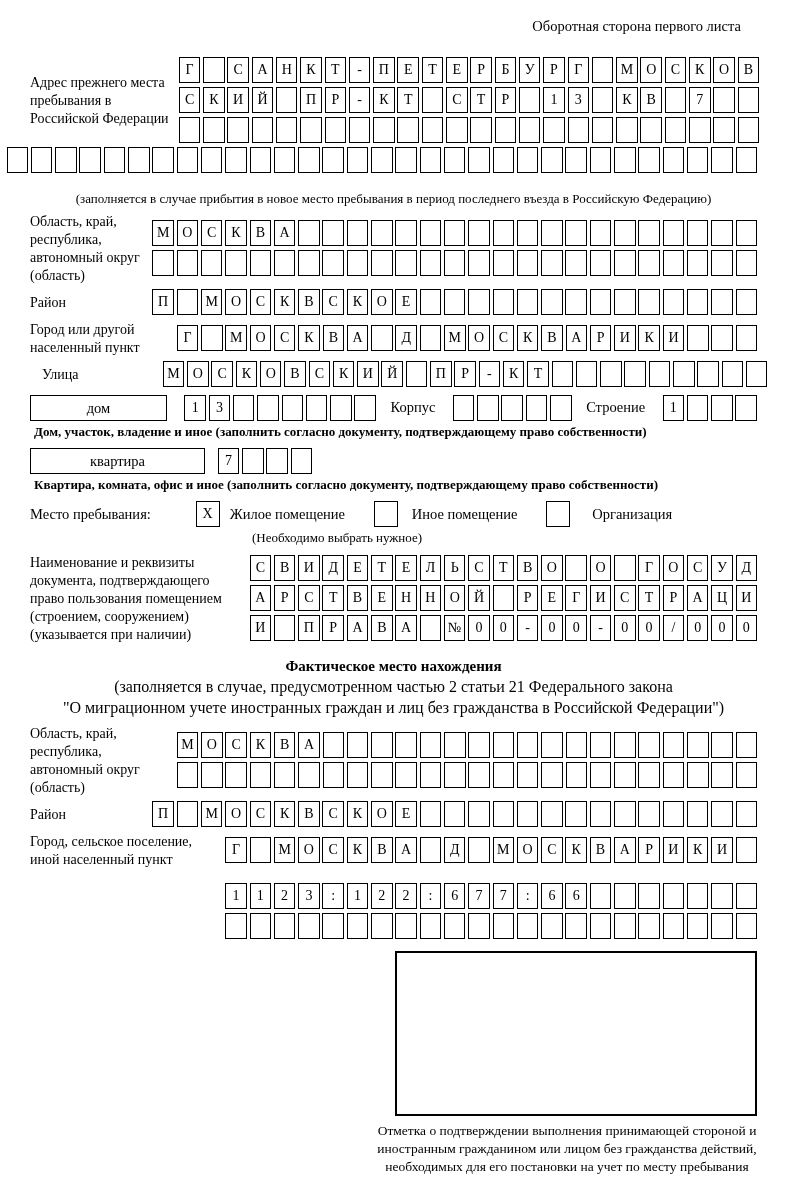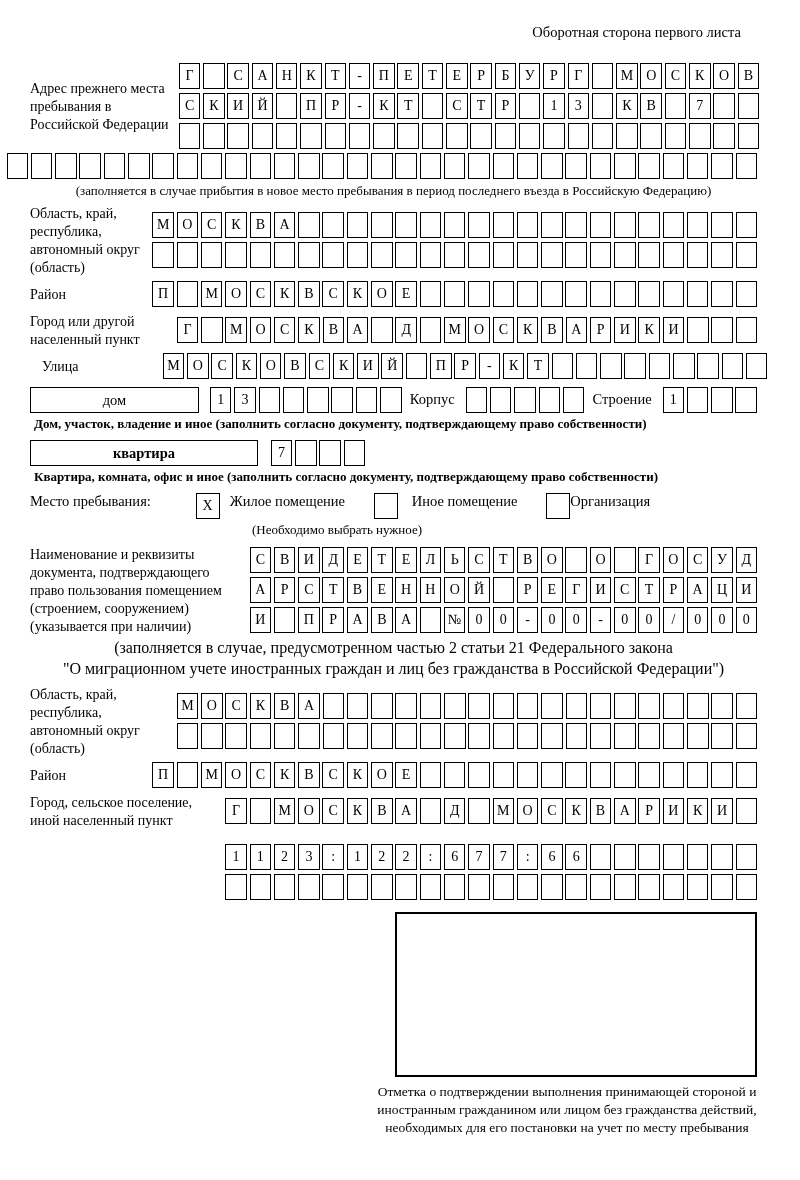--- a/index.html
+++ b/index.html
@@ -2,52 +2,52 @@
 <html><head>
 <meta charset="utf-8">
 <style>
   * { margin:0; padding:0; box-sizing:content-box; }
   html,body { background:#fff; }
   body {
     width:800px; height:1180px; overflow:hidden;
     font-family:"Liberation Serif","DejaVu Serif",serif;
     color:#000;
   }
-  .page { padding:24px 43px 0 30px; position:relative; }
+  .page { padding:18px 43px 0 30px; position:relative; }
 
   .header-note { text-align:right; font-size:14.5px; margin-right:16px; }
 
   .field { display:flex; align-items:center; }
   .label { font-size:14px; line-height:18px; padding-top:2px; flex:0 0 auto; }
   .rows  { display:flex; flex-direction:column; row-gap:4px; margin-left:auto; }
   .cellrow { display:flex; justify-content:flex-end; }
 
   .cell {
     width:21.5px; height:26px; box-sizing:border-box;
     border:1.5px solid #000; margin-left:2.8px;
     display:flex; align-items:center; justify-content:center;
     font-size:14px; line-height:1;
   }
   .fullrow { margin-left:-26px; margin-top:4px; }
 
-  .footnote { font-size:13px; text-align:center; margin-top:4px; }
+  .footnote { font-size:13px; text-align:center; margin-top:18px; }
   .section-title { font-size:15px; font-weight:bold; text-align:center; margin-top:4px; }
 
   .mt4{margin-top:4px;} .mt6{margin-top:6px;} .mt14{margin-top:14px;}
 
   .inline-row { display:flex; align-items:flex-start; justify-content:space-between; margin-top:8px; }
   .labelbox {
     height:26px; box-sizing:border-box; border:1.5px solid #000;
     display:flex; align-items:center; justify-content:center; font-size:14.5px;
   }
-  .lb-dom { width:169px; } .lb-kv { width:228px;font-weight:bold; }
+  .lb-dom { width:137px; } .lb-kv { width:175px; }
   .inline-label { font-size:14.5px; padding-top:4px; }
   .note-left { font-size:13px; margin-top:3px; padding-left:4px;font-weight:bold; }
 
-  .mesto-row { display:flex; margin-top:8px; column-gap:0; }
+  .mesto-row { display:flex; align-items:center; margin-top:8px; column-gap:0; }
   .mesto-row .opt-label { font-size:14.5px; }
   .cb { width:24px; }
 
   .center-note { text-align:left; font-size:13px; padding-left:222px; margin-top:3px; }
 
   .fact-title { font-size:15px; font-weight:bold; text-align:center; margin-top:14px; }
   .fact-note { font-size:16px; text-align:center; margin-top:3px; }
 
   .stamp-wrap { width:380px; margin-left:auto; margin-top:12px; }
   .stamp-box { width:362px; height:165px; box-sizing:border-box; border:2px solid #000; margin-left:auto; }
@@ -384,21 +384,21 @@
         <div class="cell cb">X</div>
       </span>
     <span class="opt-label" style="margin-left:10px;">Жилое помещение</span>
     <span class="cellrow" style="margin-left:26px;">
         <div class="cell cb"></div>
       </span>
     <span class="opt-label" style="margin-left:14px;">Иное помещение</span>
     <span class="cellrow" style="margin-left:26px;">
         <div class="cell cb"></div>
       </span>
-    <span class="opt-label" style="">Организация</span>
+    <span class="opt-label" style="margin-left:22px;">Организация</span>
   </div>
   <div class="center-note">(Необходимо выбрать нужное)</div>
 
   <section class="field mt6">
     <div class="label" style="width:214px;">Наименование и реквизиты документа, подтверждающего право пользования помещением (строением, сооружением) (указывается при наличии)</div>
     <div class="rows">
       <div class="cellrow">
           <div class="cell">С</div>
           <div class="cell">В</div>
           <div class="cell">И</div>
@@ -463,20 +463,21 @@
           <div class="cell">0</div>
           <div class="cell">0</div>
           <div class="cell">/</div>
           <div class="cell">0</div>
           <div class="cell">0</div>
           <div class="cell">0</div>
         </div>
     </div>
   </section>
 
+  <h2 class="fact-title">Фактическое место нахождения</h2>
   <div class="fact-note">(заполняется в случае, предусмотренном частью 2 статьи 21 Федерального закона</div>
   <div class="fact-note">"О миграционном учете иностранных граждан и лиц без гражданства в Российской Федерации")</div>
 
   <section class="field mt6">
     <div class="label" style="width:144px;">Область, край, республика, автономный округ (область)</div>
     <div class="rows">
       <div class="cellrow">
           <div class="cell">М</div>
           <div class="cell">О</div>
           <div class="cell">С</div>

